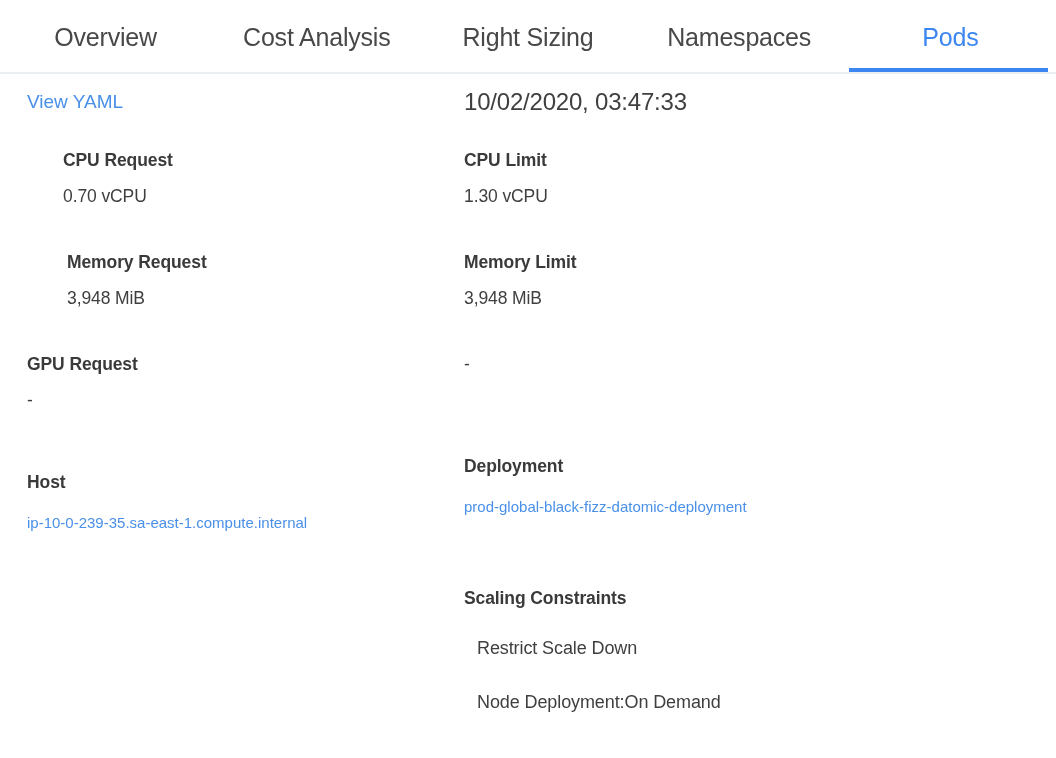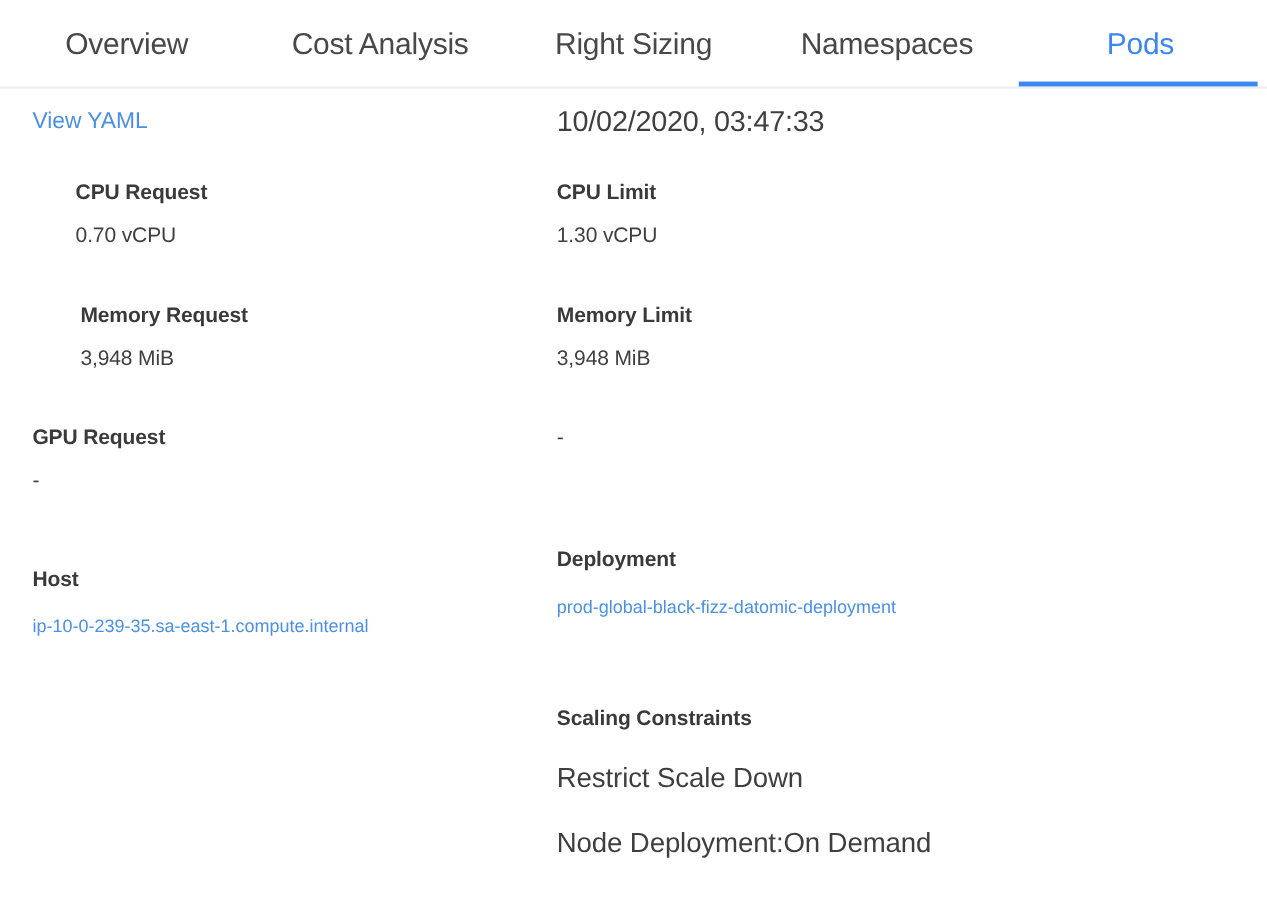--- a/index.html
+++ b/index.html
@@ -104,24 +104,24 @@
     display: inline-block;
     word-break: break-all;
     max-width: 350px;
   }
   .link.tall { line-height: 34px; }
   .link-top {
     font-size: 19px;
     line-height: 24px;
   }
   .plain-row {
-    font-size: 23px;
+    font-size: 18px;
     color: #3f3f3f;
     line-height: 24px;
-    margin: 0 0 30px 0;
+    margin: 0 0 30px 13px;
     letter-spacing: -0.1px;
   }
   .timestamp {
     font-size: 24px;
     color: #3f3f3f;
     line-height: 24px;
     letter-spacing: -0.2px;
   }
   
   .slot { position: absolute; left: 0; width: 350px; }

